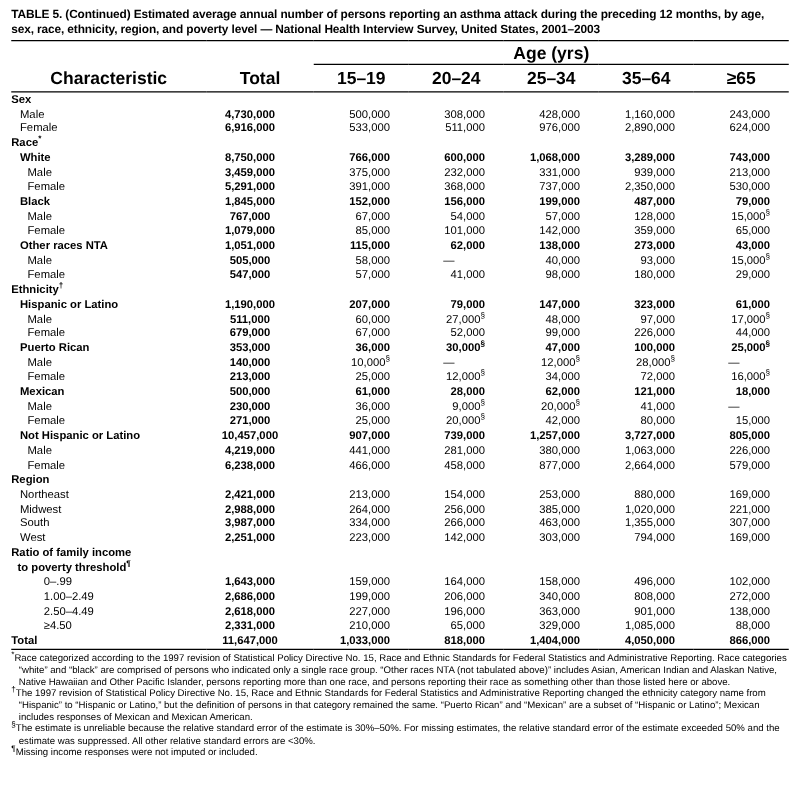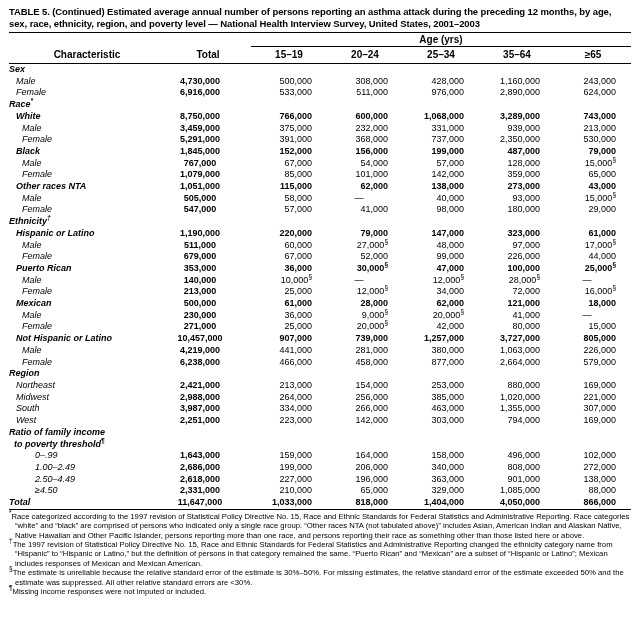--- a/index.html
+++ b/index.html
@@ -11,27 +11,27 @@
   }
   .page { padding: 6px 9px 0 9px; }
   .title {
     font-size: 9.5px; font-weight: bold; line-height: 11.5px;
     letter-spacing: -0.1px; margin-bottom: 3px; width: 622px;
   }
   table.data-table { width: 622px; border-collapse: collapse; table-layout: fixed; }
   col.c-char { width: 156px; }
   col.c-total { width: 86px; }
   col.c-age { width: 76px; }
-  thead th { font-weight: bold; font-size: 10px; padding: 0; }
+  thead th { font-weight: bold; font-size: 14px; padding: 0; }
   tr.rule-top th { border-top: 1px solid #000; }
   th.age-span { border-bottom: 1px solid #000; text-align: center; padding: 1px 0; }
   tr.col-heads th { border-bottom: 1px solid #000; text-align: center; padding: 2px 0 3px 0; }
   tr.col-heads th.char { text-align: center; }
   tbody td { font-size: 9px; line-height: 11.7px; padding: 0; vertical-align: top; }
-  td.label { white-space: pre-wrap; font-style: italic; }
+  td.label { white-space: pre-wrap; }
   .ind0 { padding-left: 0; }
   .ind1 { padding-left: 7px; }
   .ind2 { padding-left: 13px; }
   .ind3 { padding-left: 26px; }
   td.num { text-align: right; padding-right: 15px; }
   td.num.total { font-weight: bold; padding-right: 16px; text-align: center; }
   td.dash { text-align: center; padding-right: 12px; }
   tr.section td.label { font-weight: bold; }
   tr.group td { font-weight: bold; }
   tr.grand td { font-weight: bold; border-bottom: 1px solid #000; }
@@ -194,21 +194,21 @@
           <td class="num"></td>
           <td class="num"></td>
           <td class="num"></td>
           <td class="num"></td>
           <td class="num"></td>
           <td class="num"></td>
         </tr>
         <tr class="group">
           <td class="label ind1">Hispanic or Latino</td>
           <td class="num total">1,190,000</td>
-          <td class="num">220,000</td>
+          <td class="num">207,000</td>
           <td class="num">79,000</td>
           <td class="num">147,000</td>
           <td class="num">323,000</td>
           <td class="num">61,000</td>
         </tr>
         <tr class="sub">
           <td class="label ind2">Male</td>
           <td class="num total">511,000</td>
           <td class="num">60,000</td>
           <td class="num">27,000<sup>§</sup></td>

